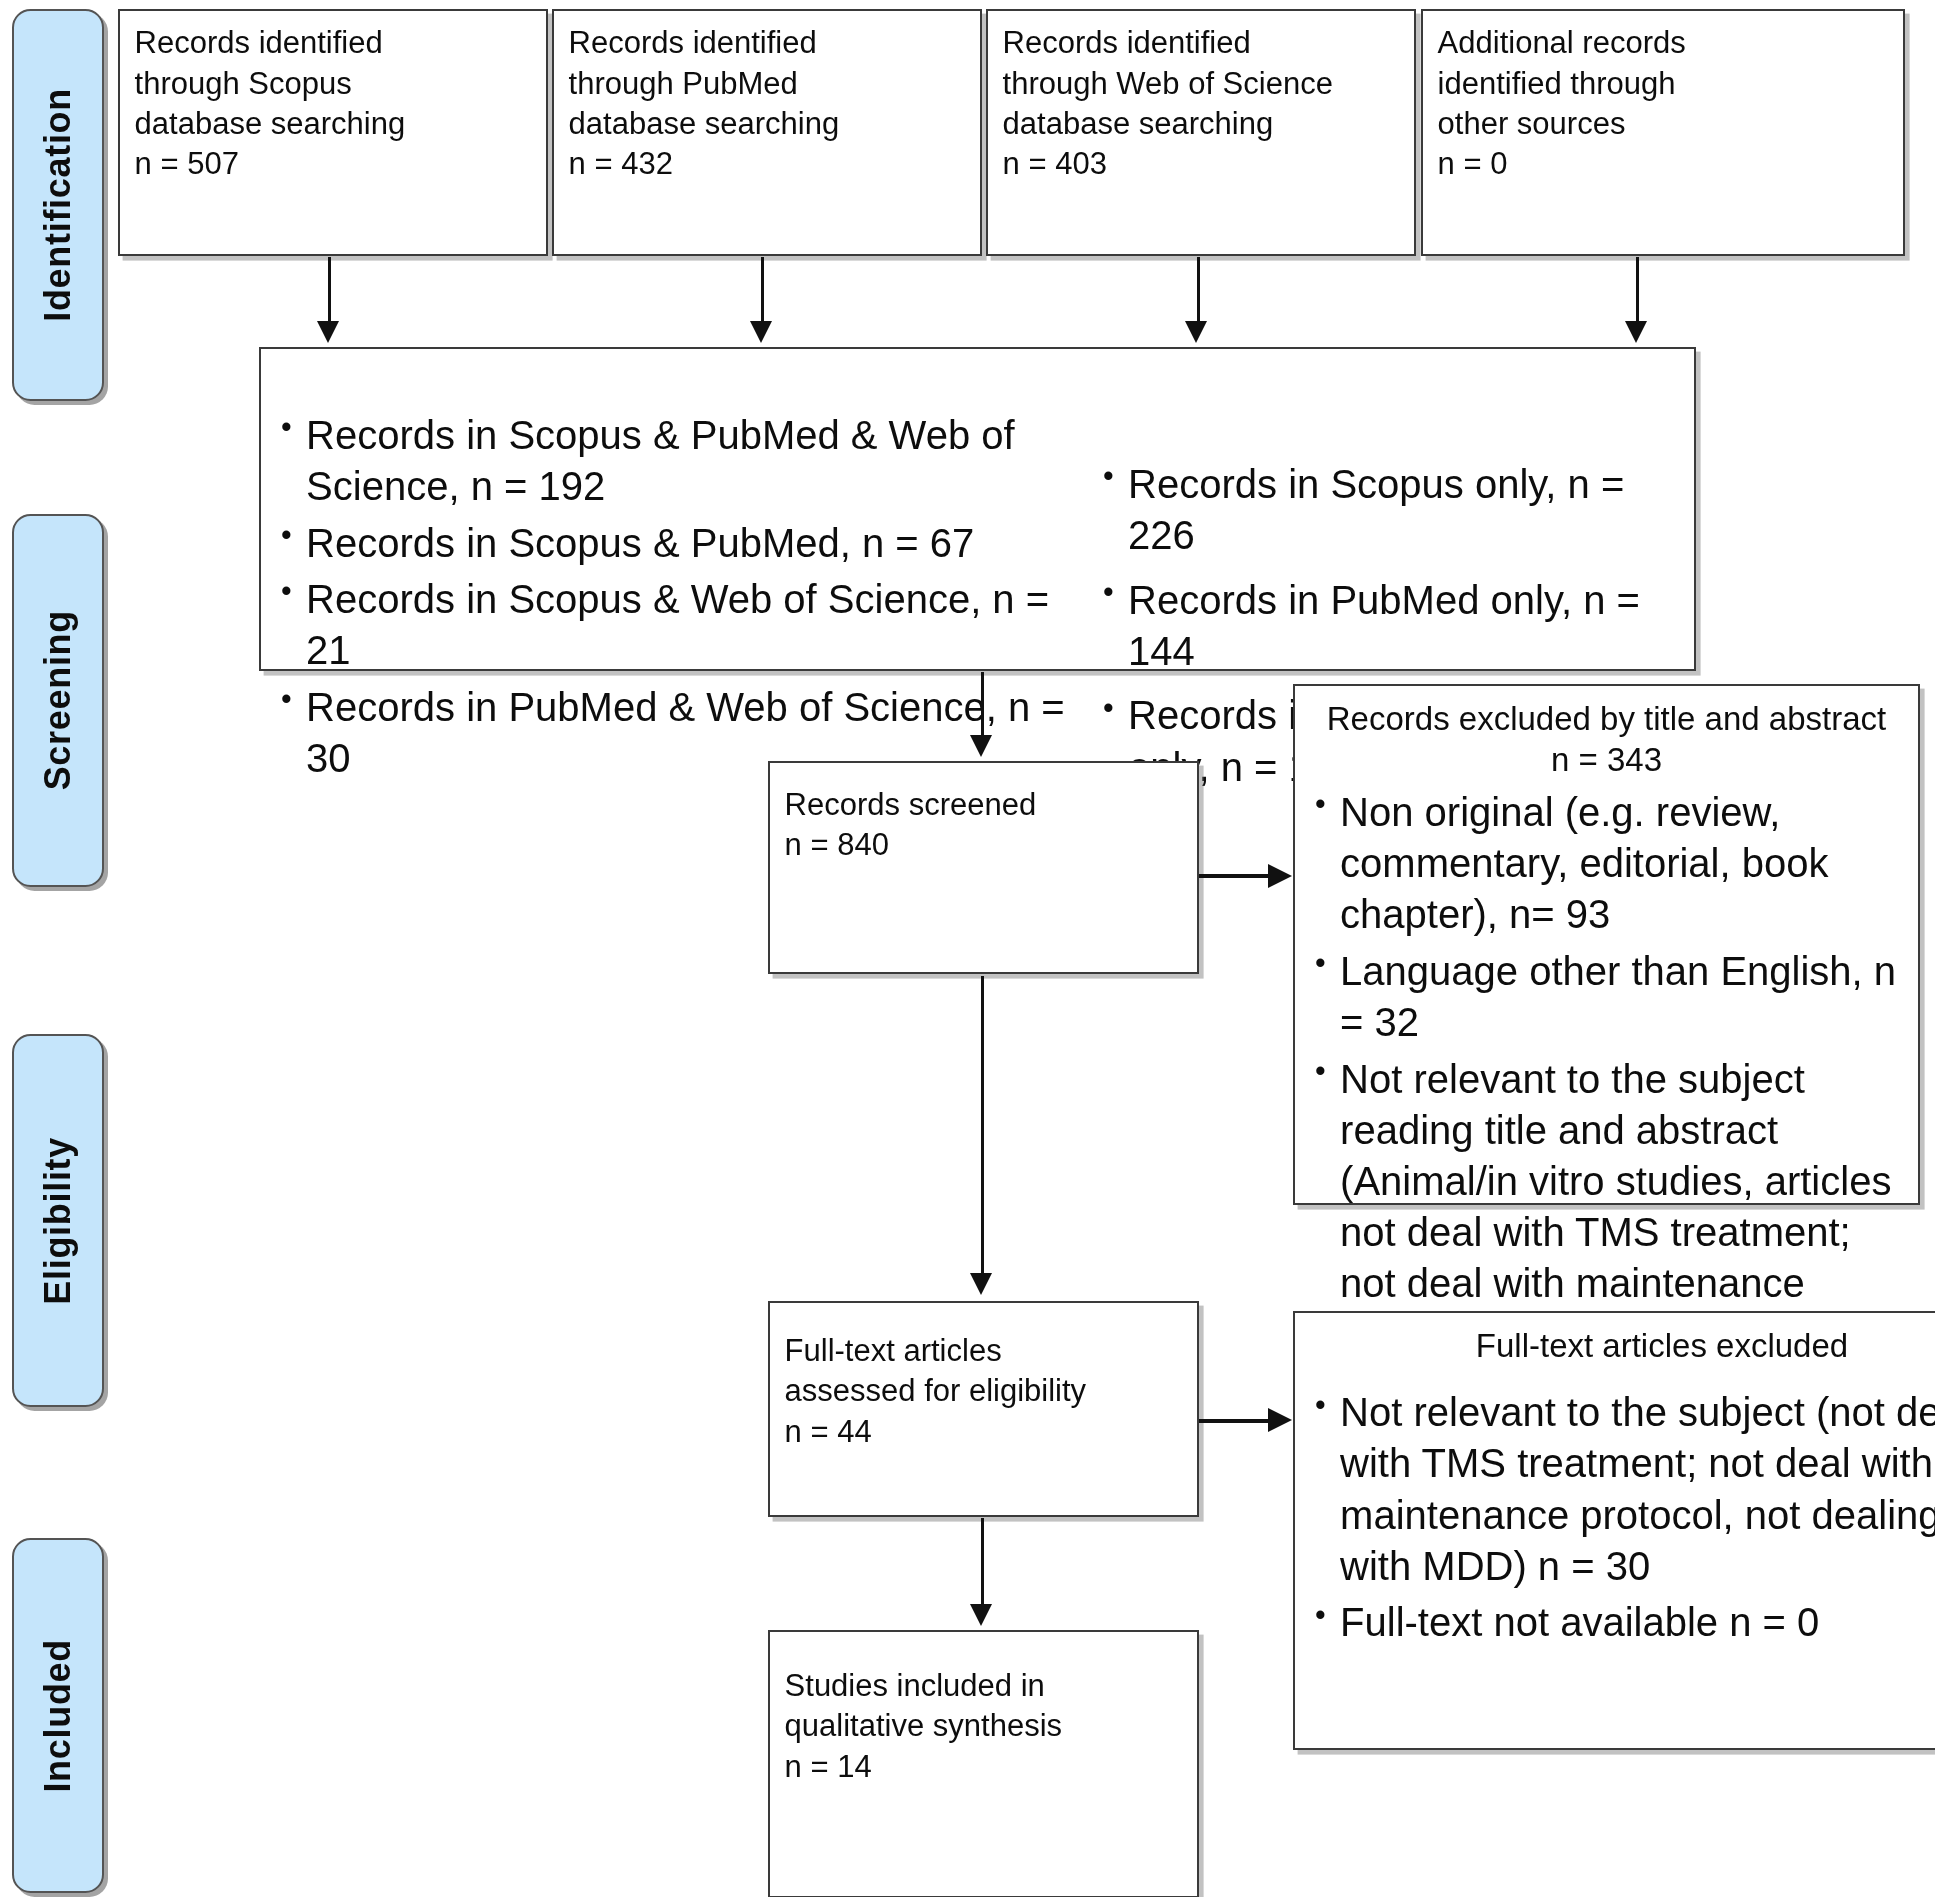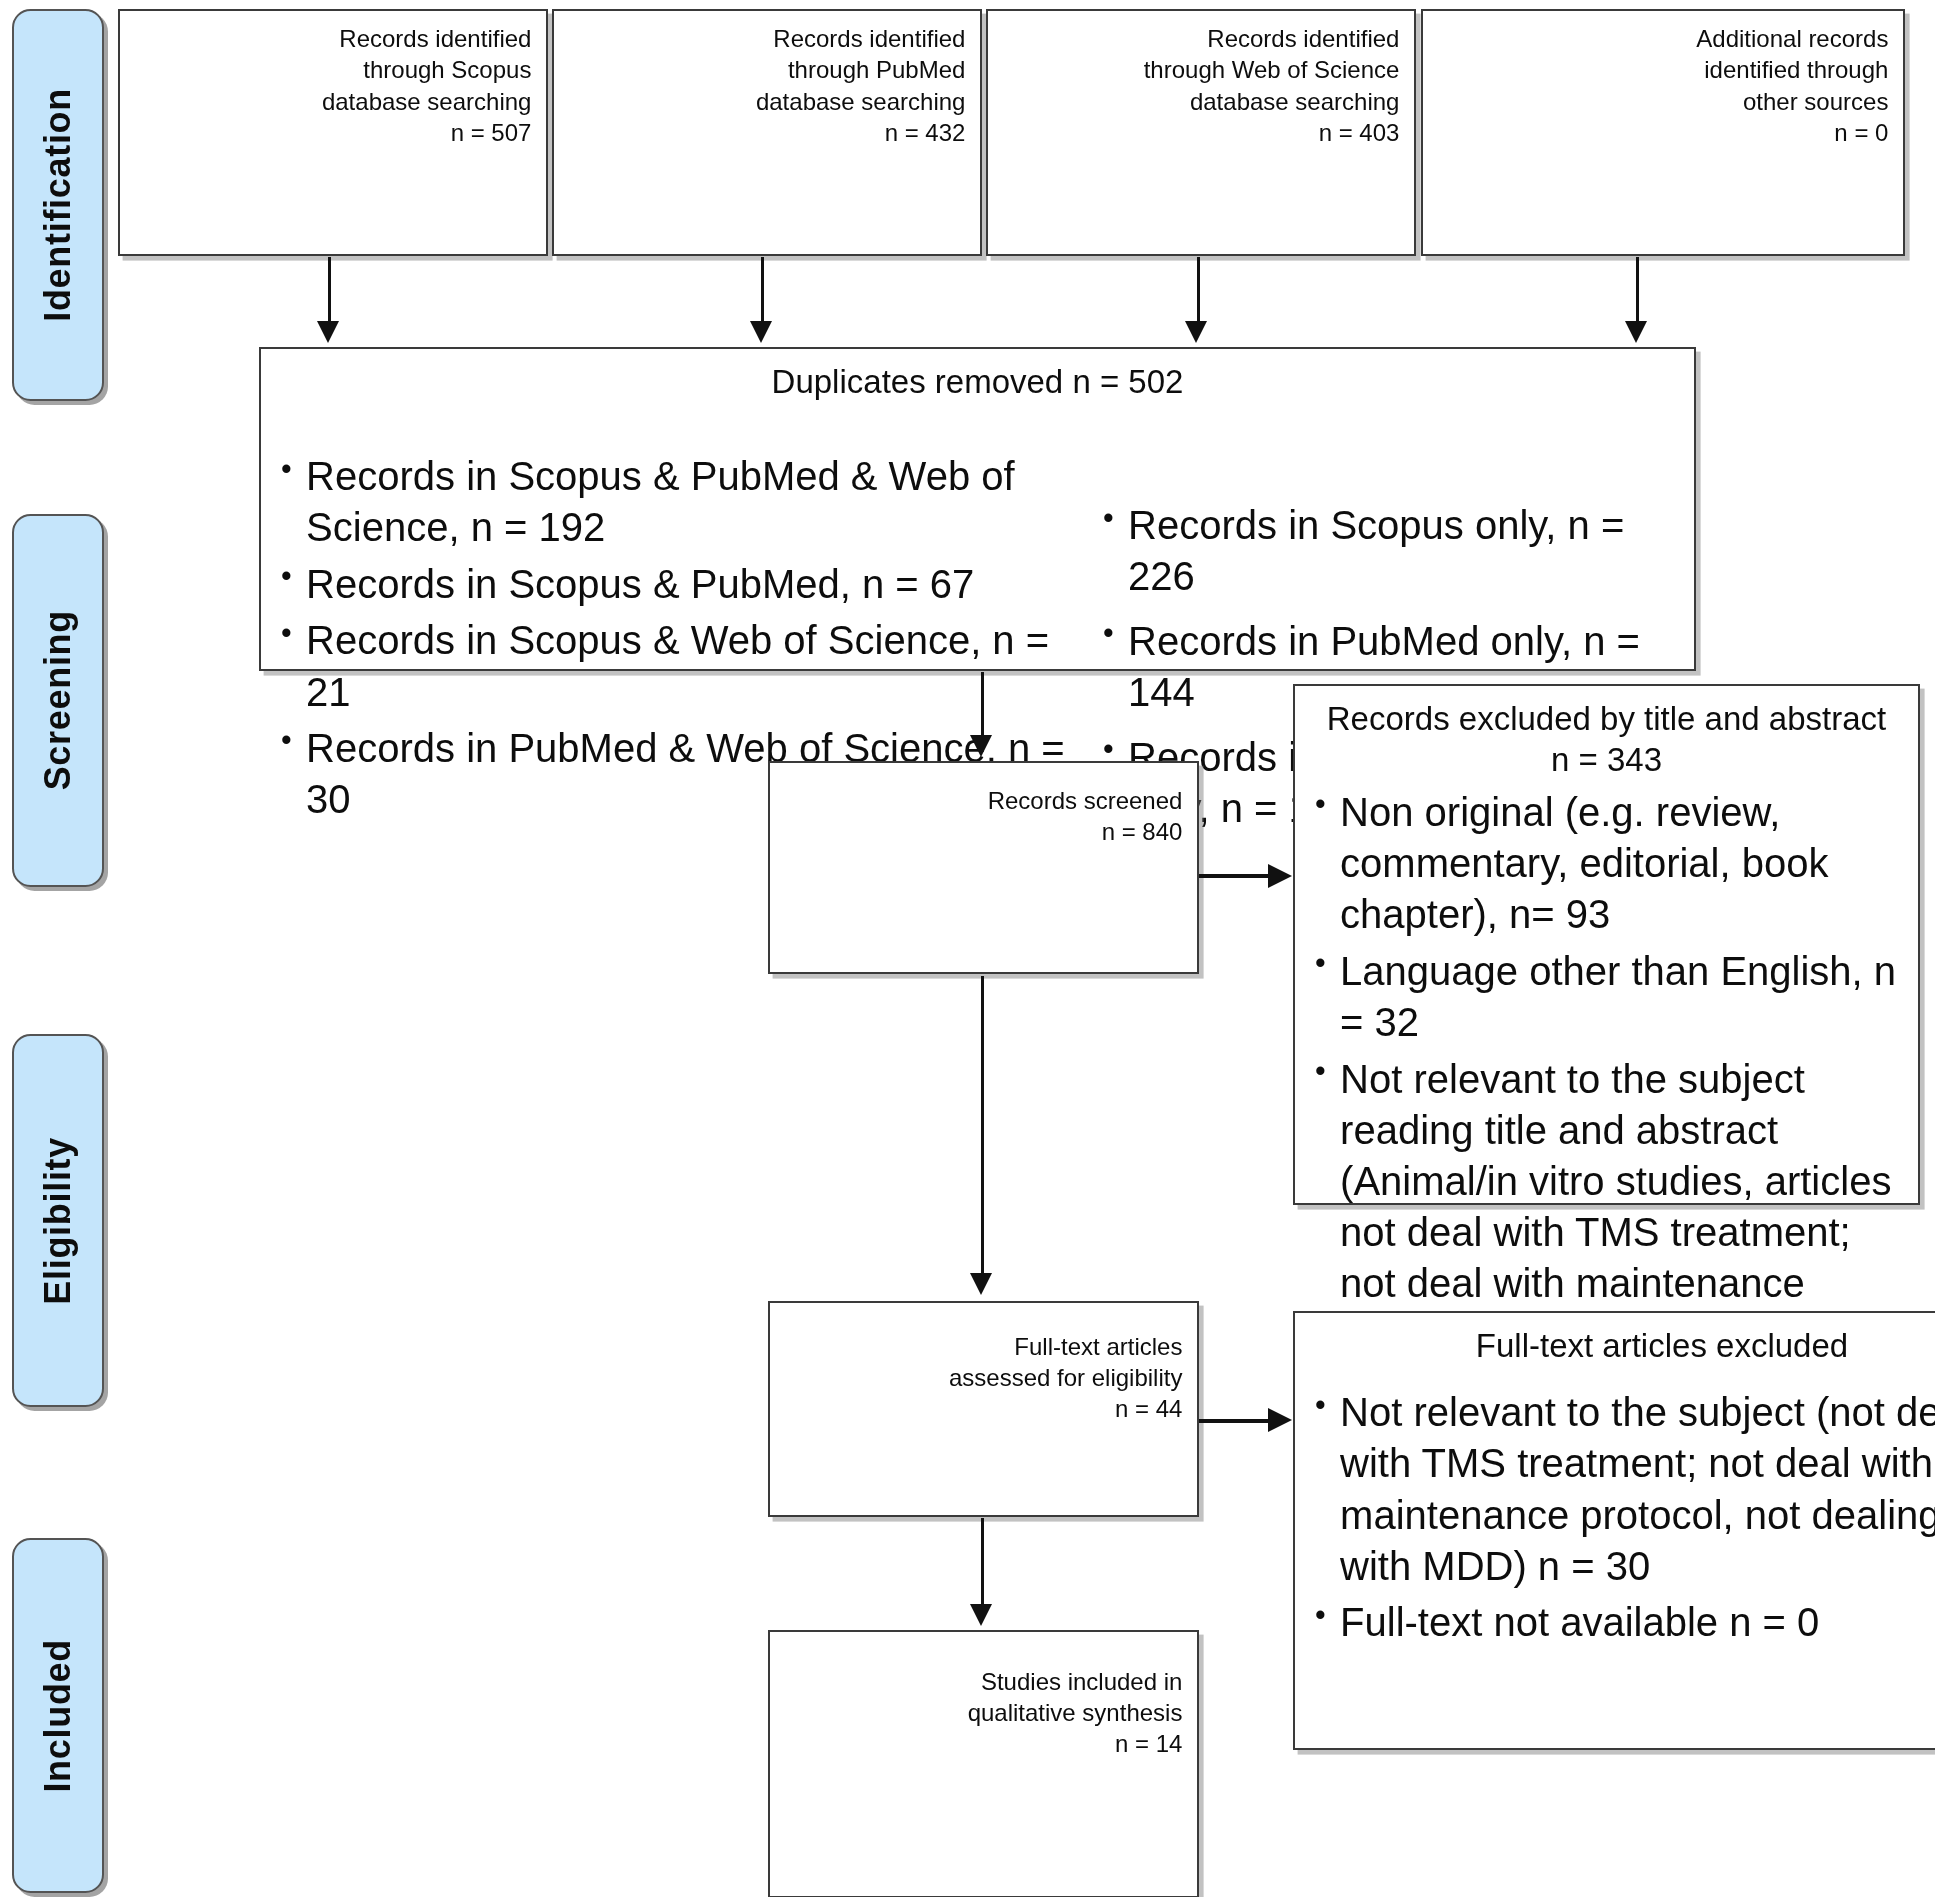--- a/index.html
+++ b/index.html
@@ -45,22 +45,22 @@
     border: 2.7px solid #3a3a3a;
     box-sizing: border-box;
     box-shadow: 4.6px 4.6px 0 rgba(120,120,120,0.45);
   }
   .box-inner {
     padding: 12px 14.6px;
     height: 100%;
     box-sizing: border-box;
   }
   .center-text {
-    text-align: right;
-    font-size: 24px;
+    text-align: left;
+    font-size: 31px;
     line-height: 1.30;
   }
   .box-title {
     text-align: center;
     font-size: 33px;
     line-height: 1.25;
   }
 
   
   ul.blist {
@@ -187,21 +187,20 @@
   <div class="arrow-down" style="left:750px; top:321px;"></div>
 
   <div class="vline" style="left:1197px; top:257px; height:66px;"></div>
   <div class="arrow-down" style="left:1185px; top:321px;"></div>
 
   <div class="vline" style="left:1636px; top:257px; height:66px;"></div>
   <div class="arrow-down" style="left:1625px; top:321px;"></div>
 
   <div class="box" style="left:259px; top:347px; width:1437px; height:324px;">
     <div class="box-inner">
-      <div class="box-title">Duplicates removed n = 502</div>
       <div class="dup-cols">
         <div class="dup-col-left">
           <ul class="blist tight">
             <li>Records in Scopus &amp; PubMed &amp; Web of Science, n = 192</li>
             <li>Records in Scopus &amp; PubMed, n = 67</li>
             <li>Records in Scopus &amp; Web of Science, n = 21</li>
             <li>Records in PubMed &amp; Web of Science, n = 30</li>
           </ul>
         </div>
         <div class="dup-col-right">

